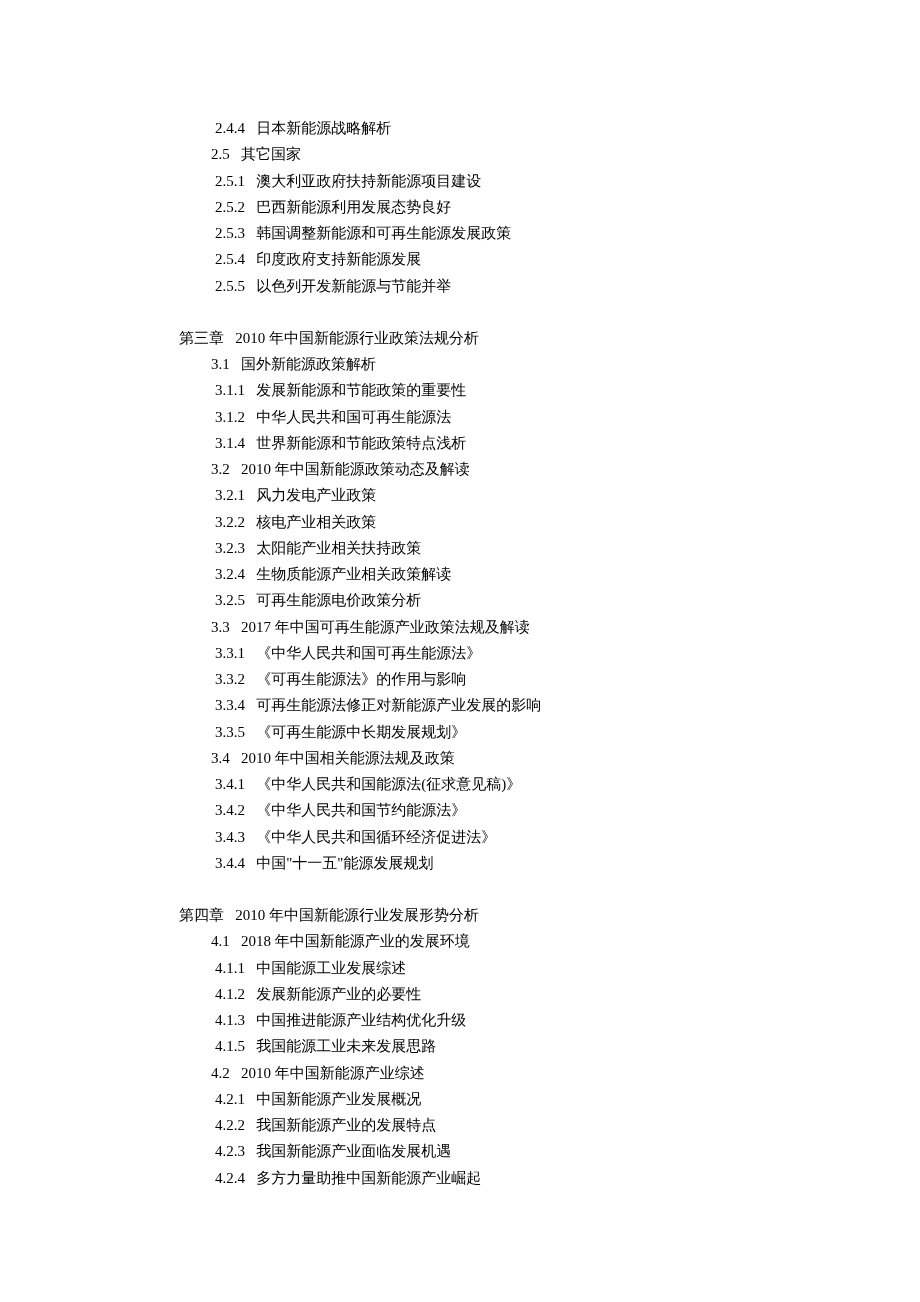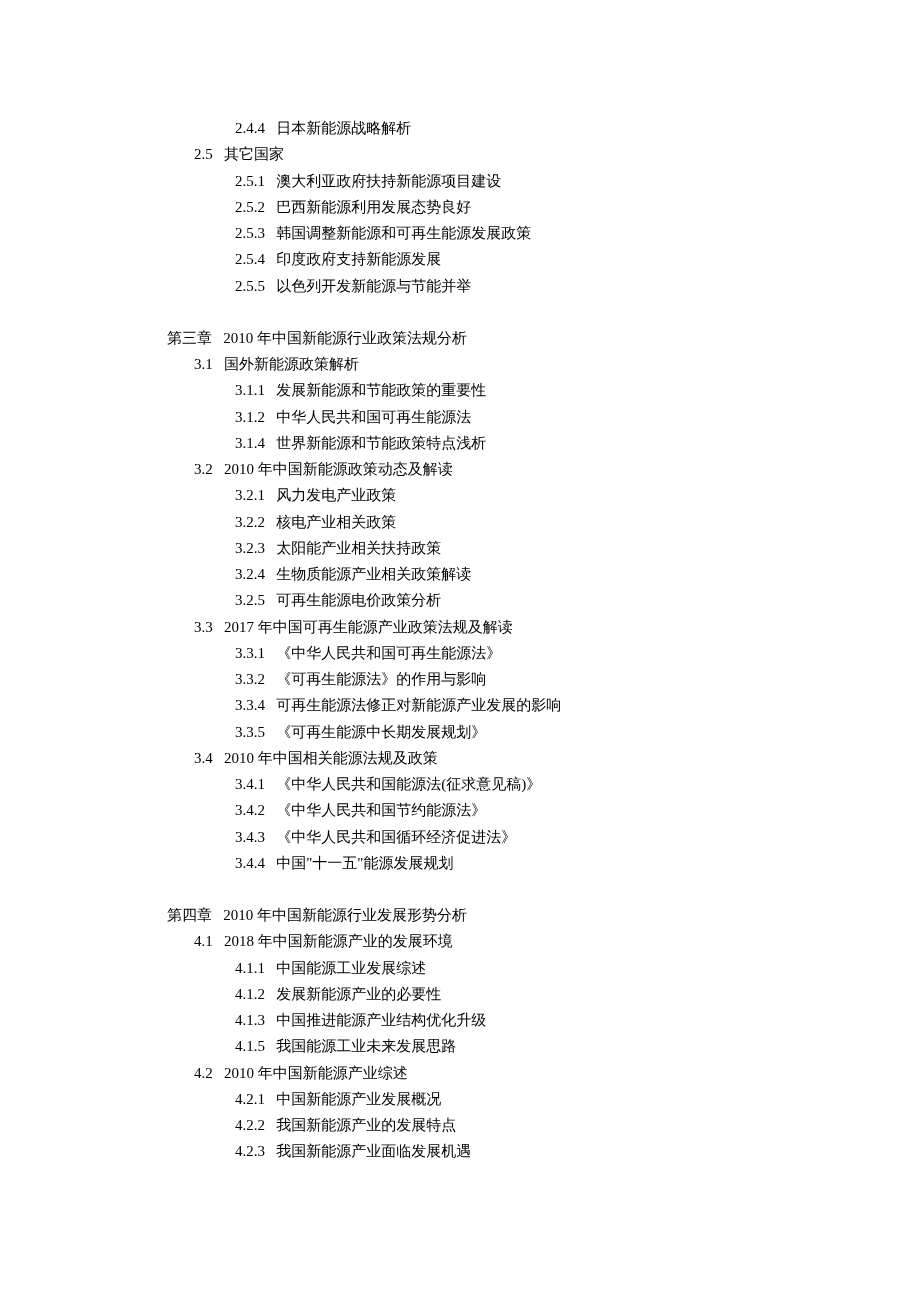--- a/index.html
+++ b/index.html
@@ -15,23 +15,23 @@
       font-size: 15px;
       color: #000000;
       padding-top: 115px;
       padding-left: 163px;
       padding-right: 100px;
       line-height: 1.75;
     }
     .toc-line {
       white-space: nowrap;
     }
-    .l0 { margin-left: 4px; }
-    .l1 { margin-left: 31px; }
-    .l2 { margin-left: 72px; }
+    .l0 { margin-left: 16px; }
+    .l1 { margin-left: 48px; }
+    .l2 { margin-left: 52px; }
     .blank { height: 26px; }
     .num { display: inline-block; }
   </style>
 </head>
 <body>
 
 <div id="toc-container">
     <div class="toc-line l2"><span class="num">2.4.4</span><span>&nbsp;&nbsp;&nbsp;</span><span>日本新能源战略解析</span></div>
     <div class="toc-line l1"><span class="num">2.5</span><span>&nbsp;&nbsp;&nbsp;</span><span>其它国家</span></div>
     <div class="toc-line l2"><span class="num">2.5.1</span><span>&nbsp;&nbsp;&nbsp;</span><span>澳大利亚政府扶持新能源项目建设</span></div>
@@ -65,13 +65,14 @@
     <div class="toc-line l0"><span class="num">第四章</span><span>&nbsp;&nbsp;&nbsp;</span><span>2010 年中国新能源行业发展形势分析</span></div>
     <div class="toc-line l1"><span class="num">4.1</span><span>&nbsp;&nbsp;&nbsp;</span><span>2018 年中国新能源产业的发展环境</span></div>
     <div class="toc-line l2"><span class="num">4.1.1</span><span>&nbsp;&nbsp;&nbsp;</span><span>中国能源工业发展综述</span></div>
     <div class="toc-line l2"><span class="num">4.1.2</span><span>&nbsp;&nbsp;&nbsp;</span><span>发展新能源产业的必要性</span></div>
     <div class="toc-line l2"><span class="num">4.1.3</span><span>&nbsp;&nbsp;&nbsp;</span><span>中国推进能源产业结构优化升级</span></div>
     <div class="toc-line l2"><span class="num">4.1.5</span><span>&nbsp;&nbsp;&nbsp;</span><span>我国能源工业未来发展思路</span></div>
     <div class="toc-line l1"><span class="num">4.2</span><span>&nbsp;&nbsp;&nbsp;</span><span>2010 年中国新能源产业综述</span></div>
     <div class="toc-line l2"><span class="num">4.2.1</span><span>&nbsp;&nbsp;&nbsp;</span><span>中国新能源产业发展概况</span></div>
     <div class="toc-line l2"><span class="num">4.2.2</span><span>&nbsp;&nbsp;&nbsp;</span><span>我国新能源产业的发展特点</span></div>
     <div class="toc-line l2"><span class="num">4.2.3</span><span>&nbsp;&nbsp;&nbsp;</span><span>我国新能源产业面临发展机遇</span></div>
+    <div class="toc-line l2"><span class="num">4.2.4</span><span>&nbsp;&nbsp;&nbsp;</span><span>多方力量助推中国新能源产业崛起</span></div>
   </div>
 
 </body></html>

